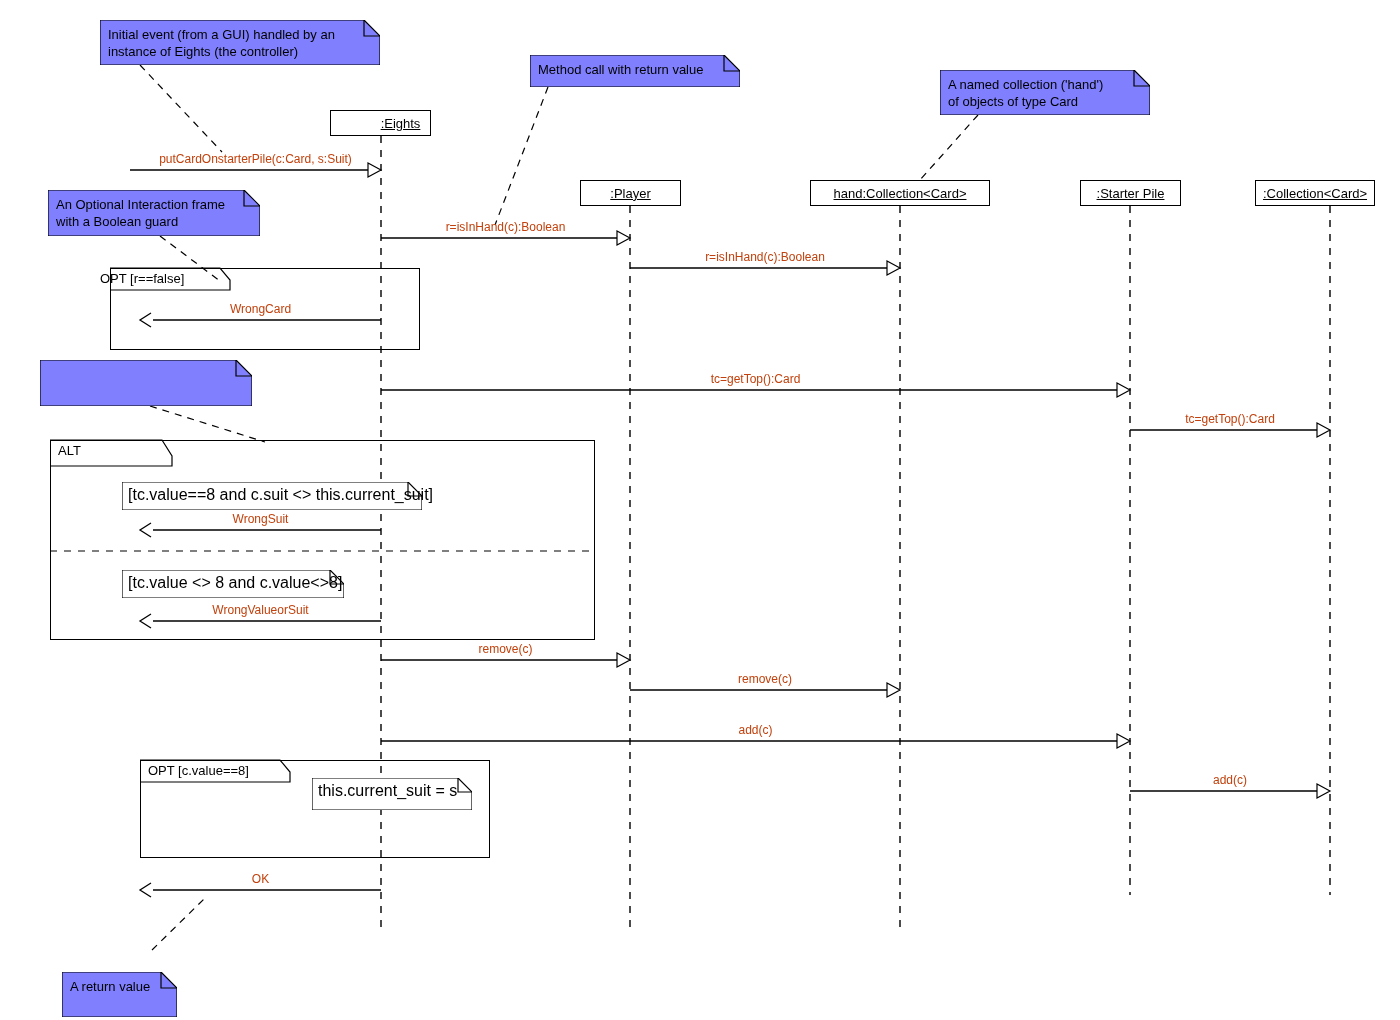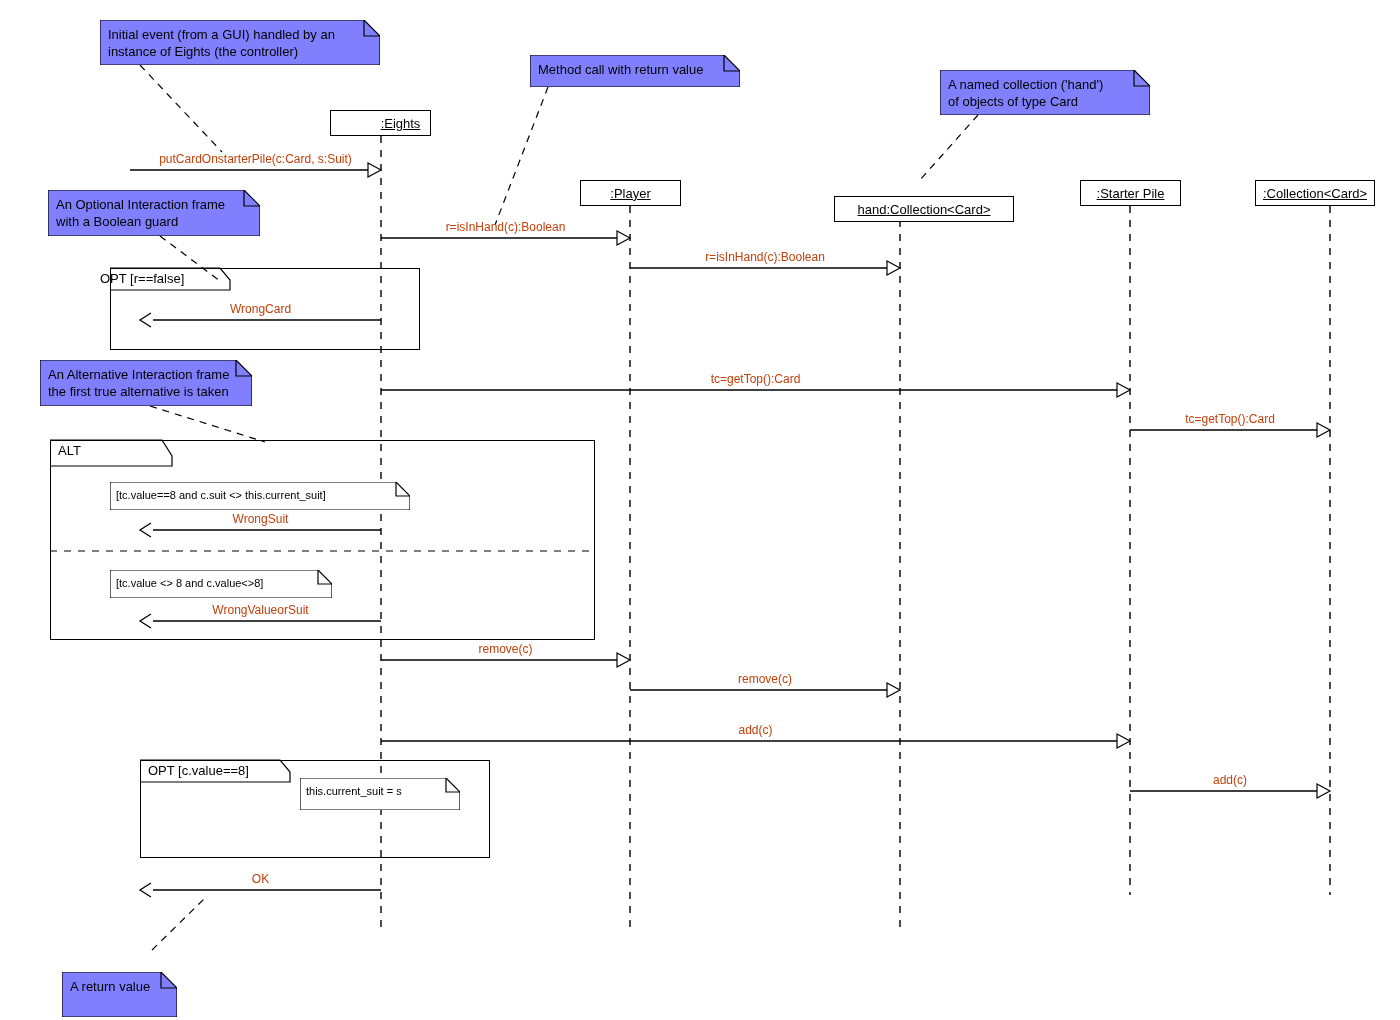--- a/index.html
+++ b/index.html
@@ -64,24 +64,25 @@
   .note .note-text {
     position: relative;
     z-index: 1;
     display: block;
   }
 
   
   .guard-box {
     position: absolute;
     box-sizing: border-box;
-    font-size: 11px;
+    font-size: 16px;
     line-height: 16px;
     padding: 5px 8px 5px 6px;
     white-space: nowrap;
+    margin-left: 12px;
   }
   .guard-box .gb-bg {
     position: absolute;
     left: 0; top: 0; right: 0; bottom: 0;
     z-index: 0;
   }
   .guard-box .gb-text {
     position: relative;
     z-index: 1;
   }
@@ -159,21 +160,21 @@
       <polyline points="151,883 140,890 151,897" fill="none" stroke="#000000" stroke-width="1.3"></polyline>
     </svg>
 
   <div id="heads">
       <div class="lifeline-head" style="left: 330px; top: 110px; width: 101px; padding-left: 40px;">
         <span>:Eights</span>
       </div>
       <div class="lifeline-head" style="left: 580px; top: 180px; width: 101px;">
         <span>:Player</span>
       </div>
-      <div class="lifeline-head" style="left: 810px; top: 196px; width: 180px; margin-left: 24px;">
+      <div class="lifeline-head" style="left: 810px; top: 180px; width: 180px;">
         <span>hand:Collection&lt;Card&gt;</span>
       </div>
       <div class="lifeline-head" style="left: 1080px; top: 180px; width: 101px;">
         <span>:Starter Pile</span>
       </div>
       <div class="lifeline-head" style="left: 1255px; top: 180px; width: 120px;">
         <span>:Collection&lt;Card&gt;</span>
       </div>
     </div>
   <div id="notes">
@@ -192,22 +193,21 @@
         </svg><span class="note-text">A named collection ('hand')
 of objects of type Card</span></div>
       <div class="note" style="left: 48px; top: 190px; width: 220px; height: 46px;"><svg class="note-bg" width="212" height="46" viewBox="0 0 212 46">
           <polygon points="0,0 196,0 212,16 212,46 0,46" fill="#8080FF" stroke="#000000" stroke-width="1.2"></polygon>
           <polyline points="196,0 196,16 212,16" fill="none" stroke="#000000" stroke-width="1.2"></polyline>
         </svg><span class="note-text">An Optional Interaction frame
 with a Boolean guard</span></div>
       <div class="note" style="left: 40px; top: 360px; width: 212px; height: 46px;"><svg class="note-bg" width="212" height="46" viewBox="0 0 212 46">
           <polygon points="0,0 196,0 212,16 212,46 0,46" fill="#8080FF" stroke="#000000" stroke-width="1.2"></polygon>
           <polyline points="196,0 196,16 212,16" fill="none" stroke="#000000" stroke-width="1.2"></polyline>
-        </svg><span class="note-text">An Alternative Interaction frame
-the first true alternative is taken</span></div>
+        </svg></div>
       <div class="note" style="left: 62px; top: 972px; width: 115px; height: 51px;"><svg class="note-bg" width="115" height="45" viewBox="0 0 115 45">
           <polygon points="0,0 99,0 115,16 115,45 0,45" fill="#8080FF" stroke="#000000" stroke-width="1.2"></polygon>
           <polyline points="99,0 99,16 115,16" fill="none" stroke="#000000" stroke-width="1.2"></polyline>
         </svg><span class="note-text">A return value</span></div>
     </div>
   <div id="frames">
       <div class="frame" style="left: 110px; top: 268px; width: 310px; height: 82px;"></div>
       <div class="frame-label" style="left: 92px; top: 268px; width: 110px; height: 22px;">OPT [r==false]</div>
       <div class="frame" style="left: 50px; top: 440px; width: 545px; height: 200px;"></div>
       <div class="frame-label" style="left: 50px; top: 440px; width: 112px; height: 26px;">ALT</div>

